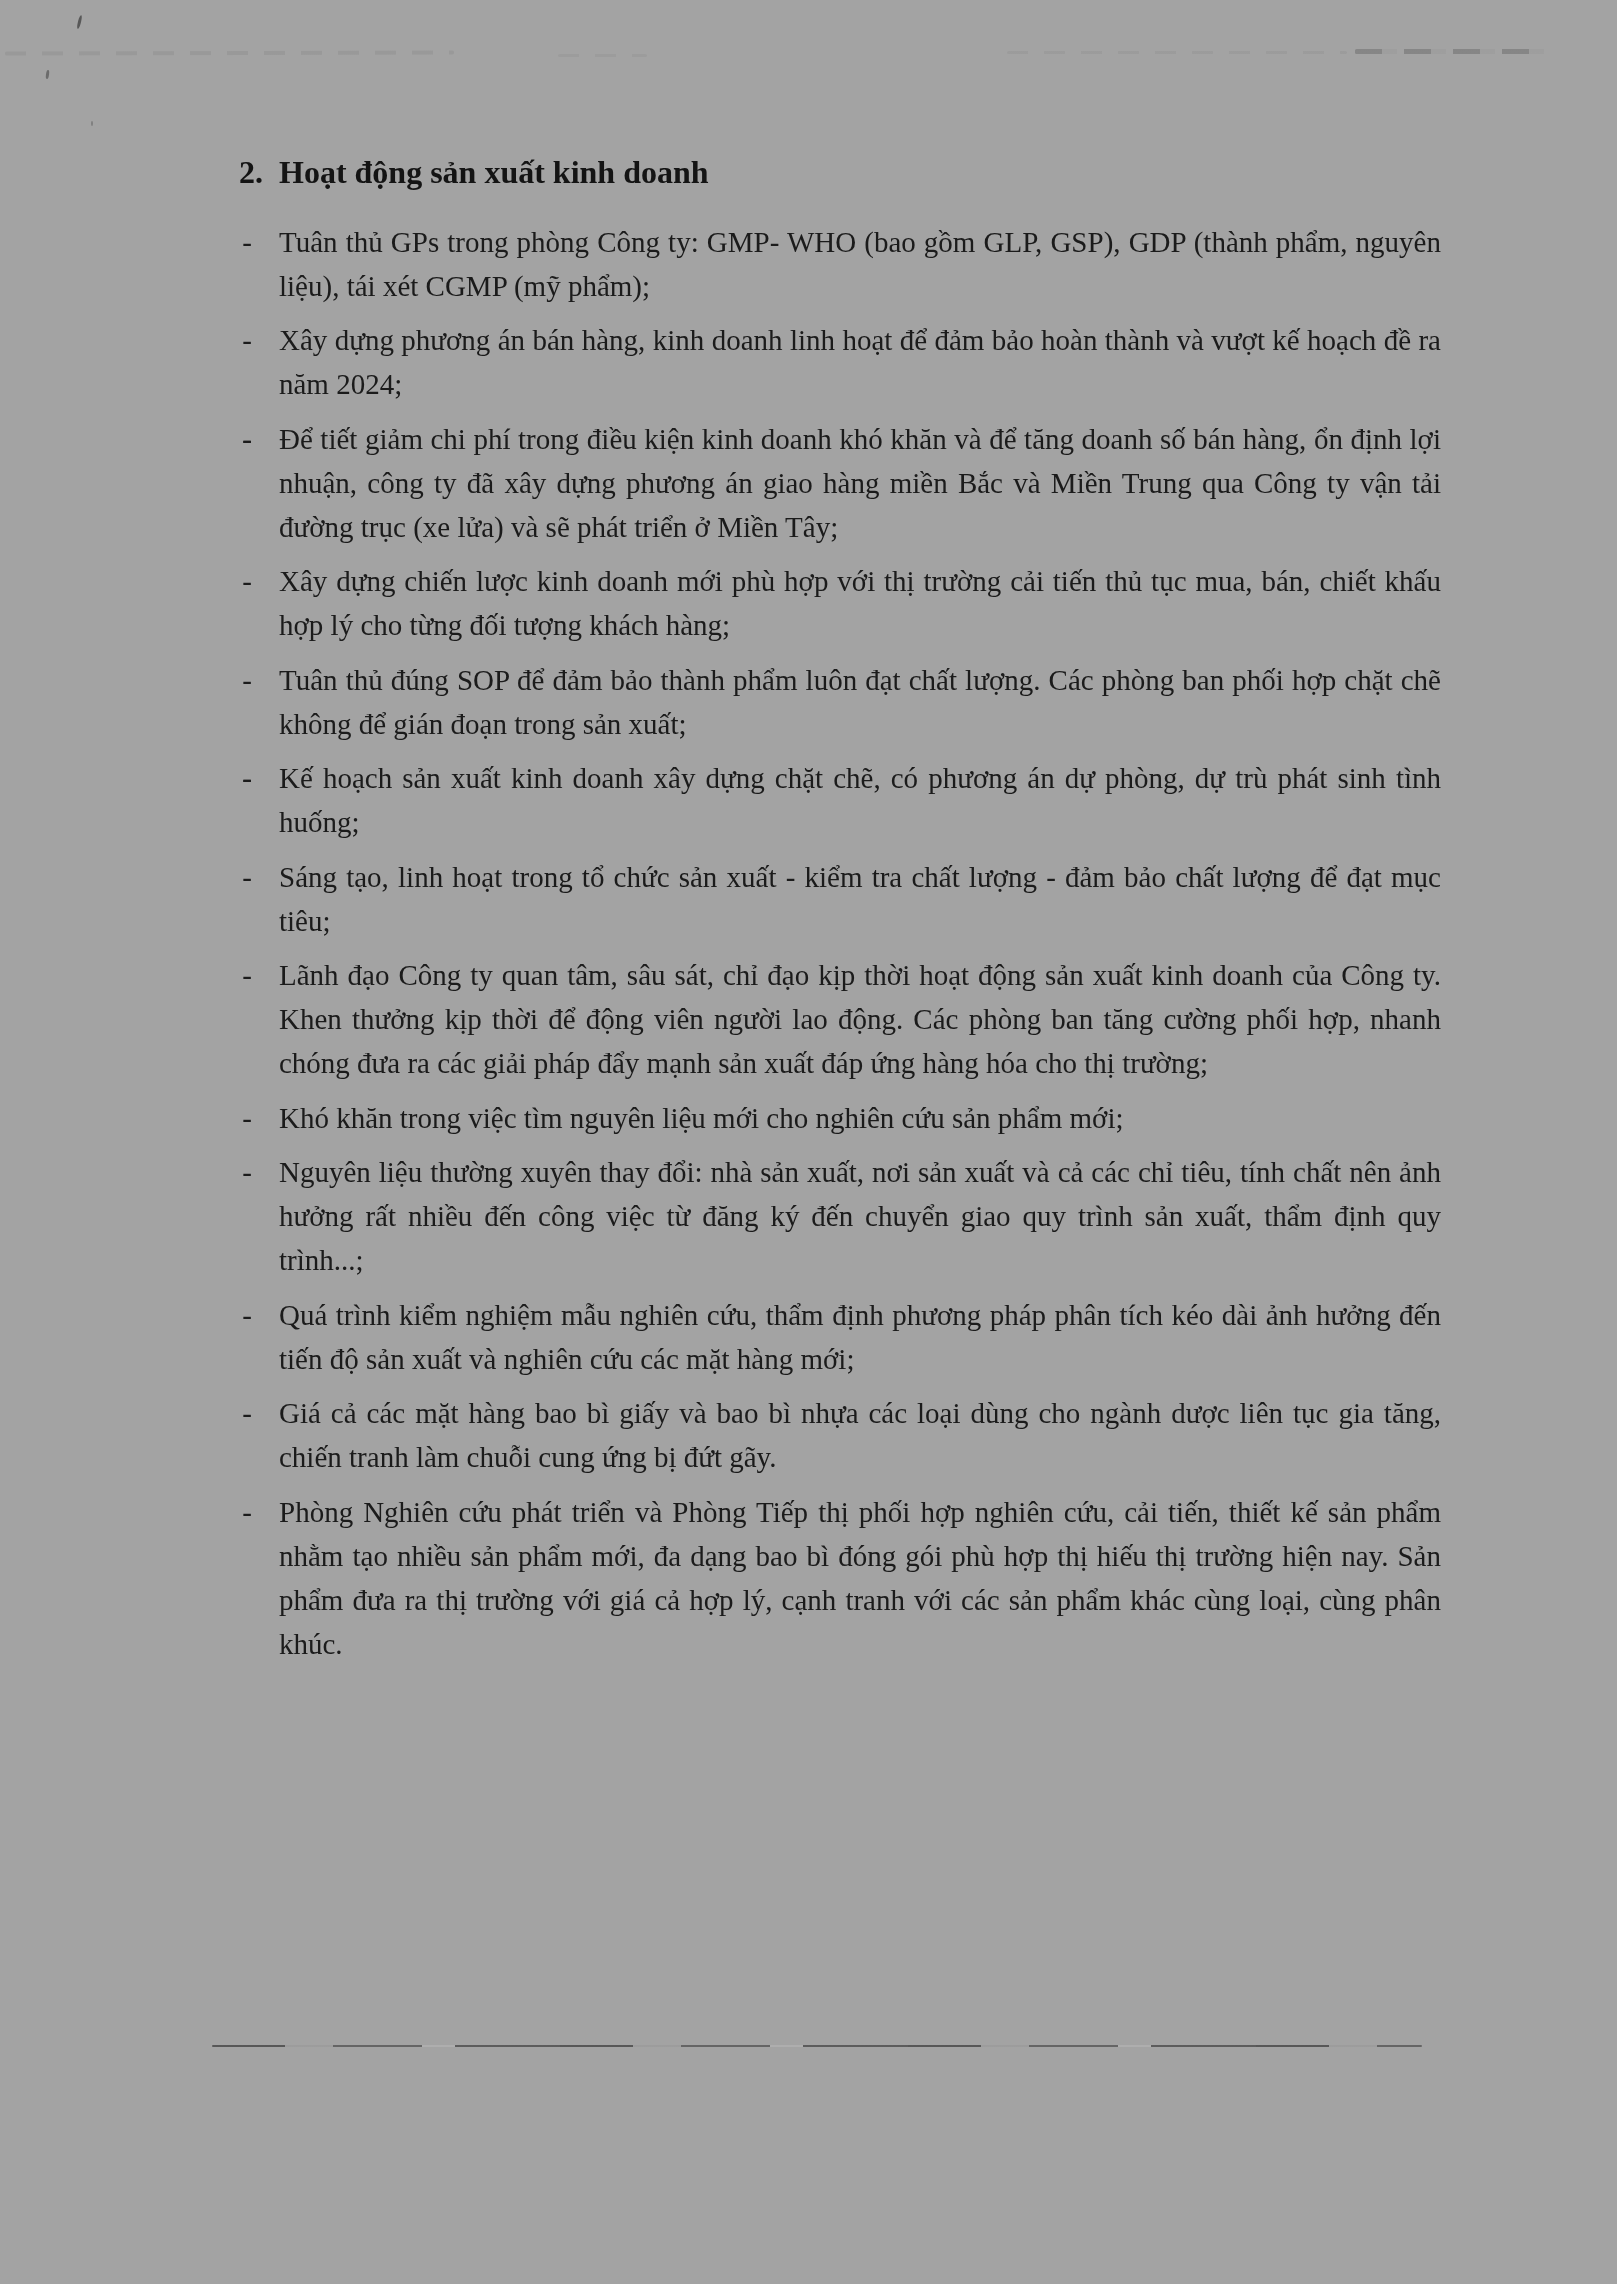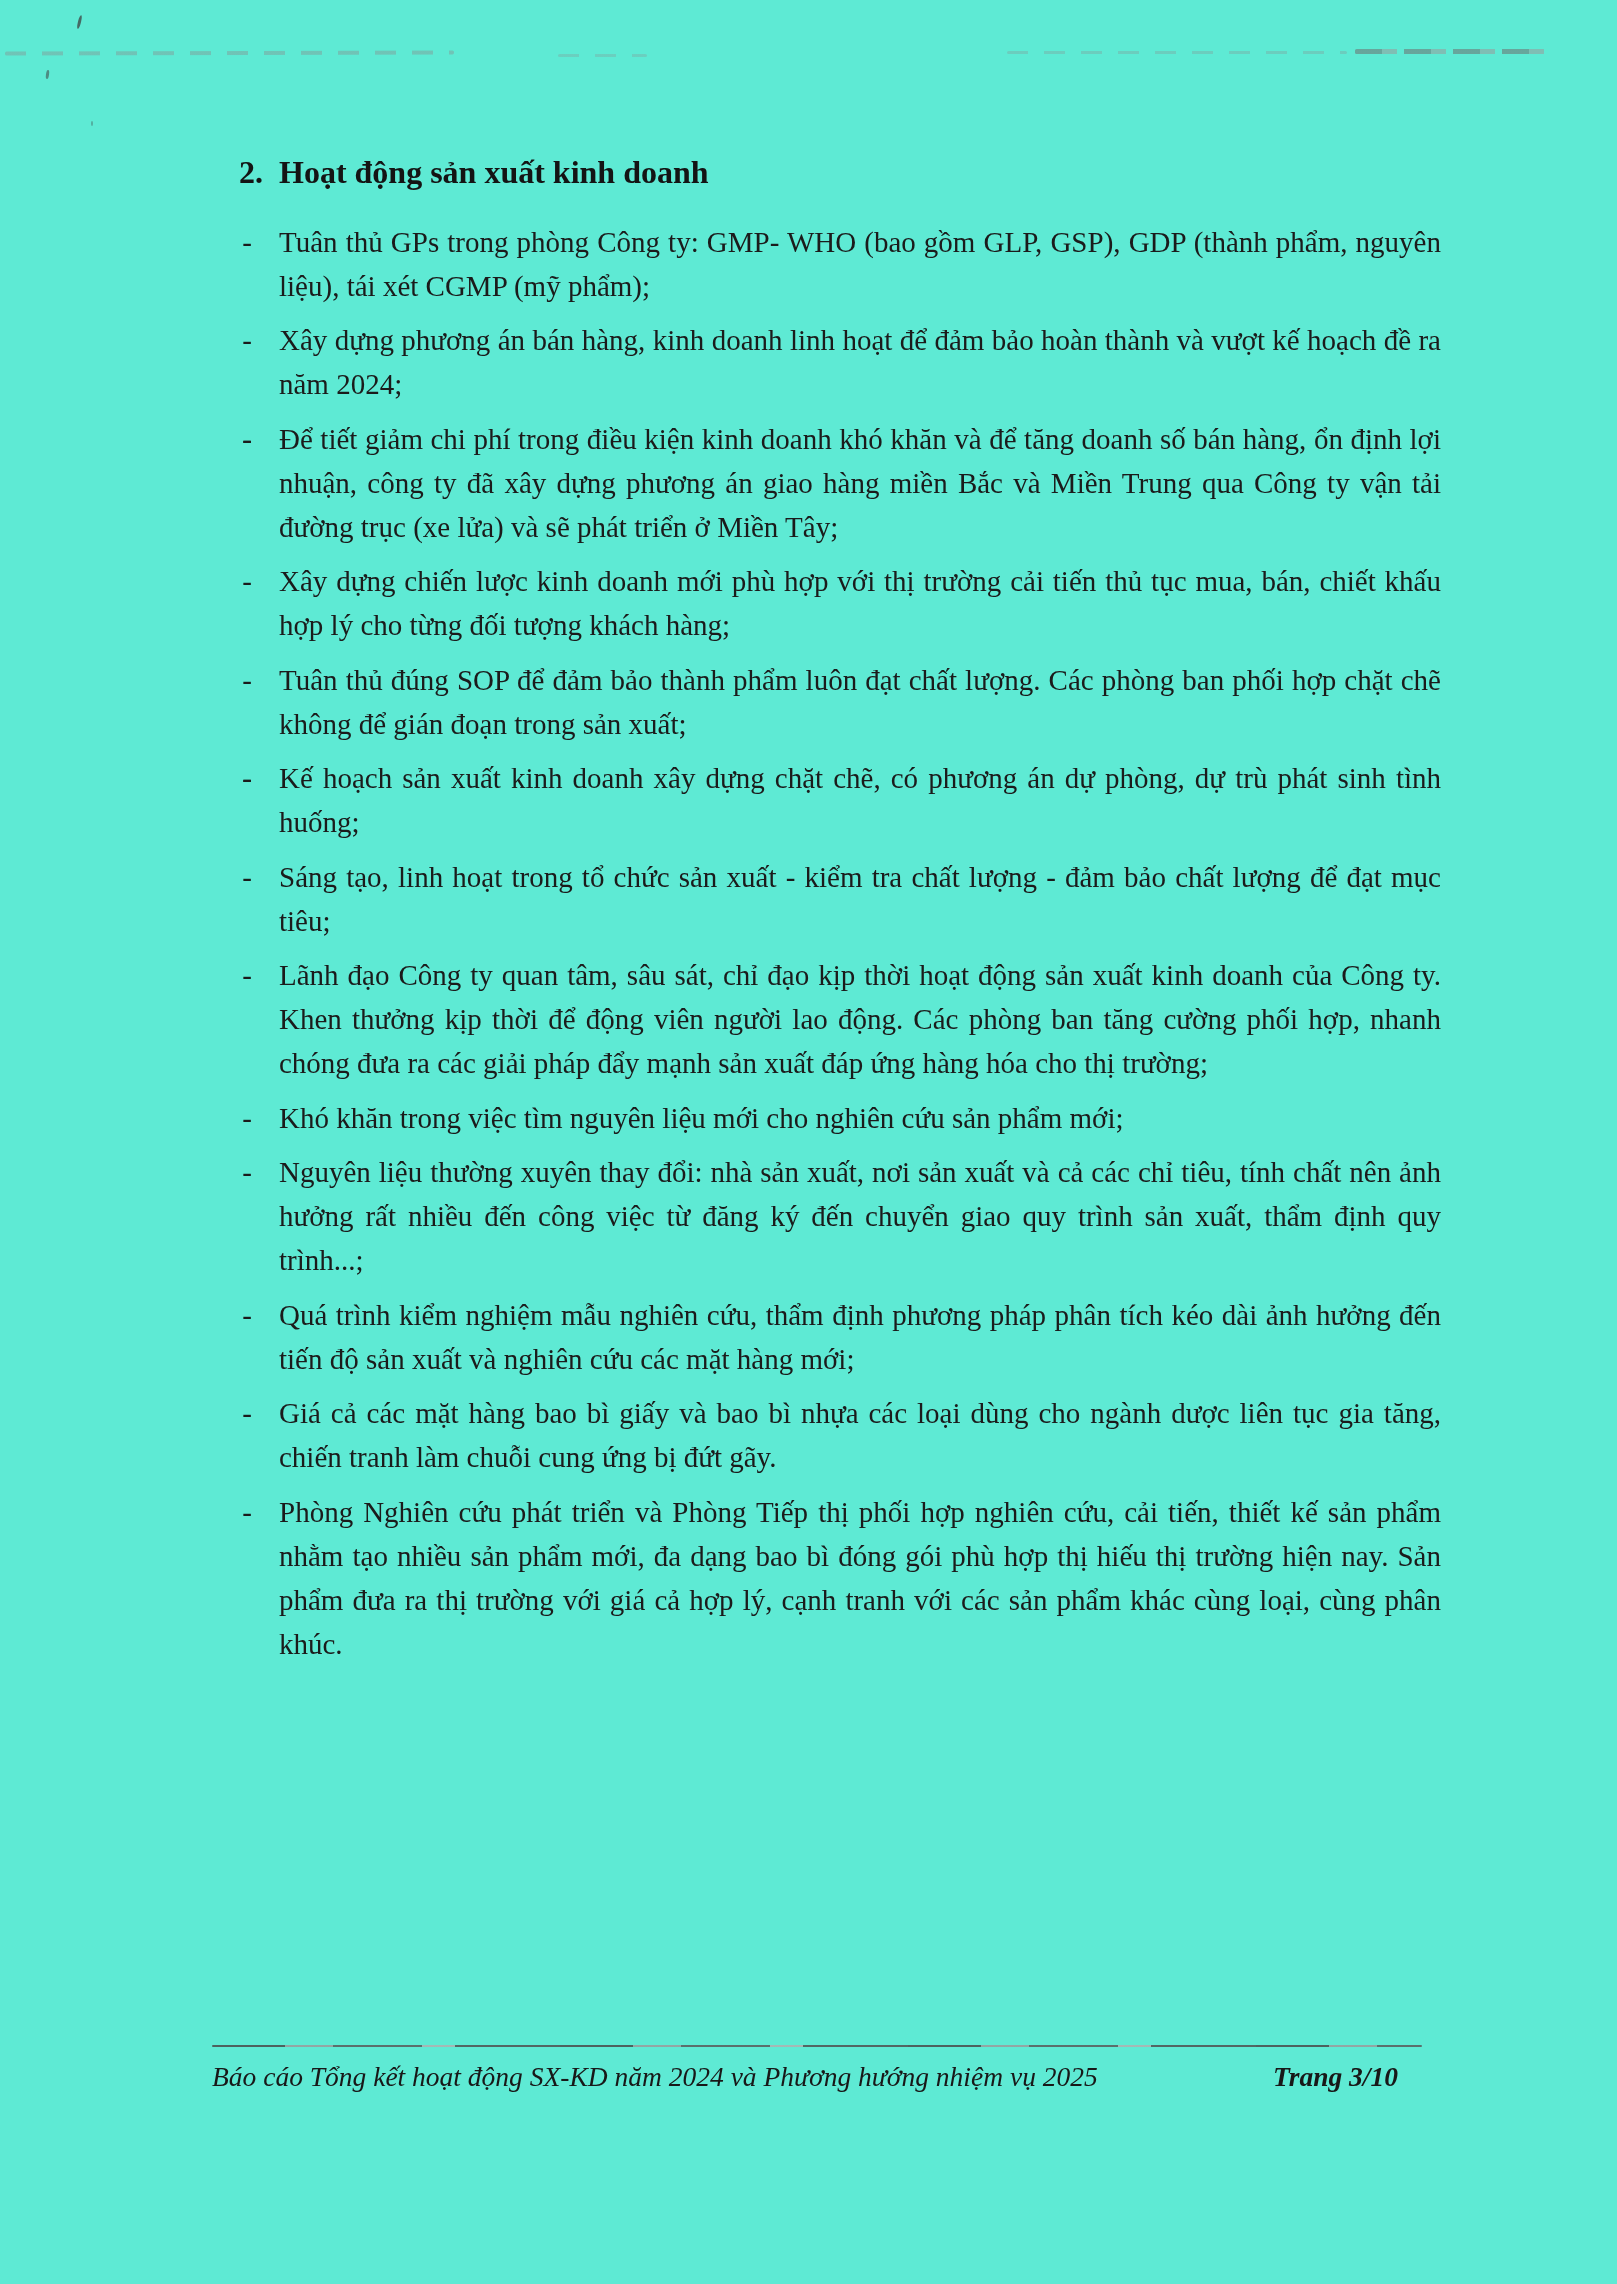--- a/index.html
+++ b/index.html
@@ -4,21 +4,21 @@
 <style>
   html, body {
     margin: 0;
     padding: 0;
     background: #fdfdfc;
   }
   .page {
     position: relative;
     width: 1618px;
     height: 2284px;
-    background: #5eead4;
+    background: #a3a3a3;
     overflow: hidden;
     font-family: "Liberation Serif", "DejaVu Serif", serif;
     color: #1b1b1b;
   }
 
   
   .streak {
     position: absolute;
     background: repeating-linear-gradient(90deg, #8a8a8a 0 21px, transparent 21px 37px);
     border-radius: 1.6px;
@@ -146,19 +146,15 @@
 
 
     <ul class="bullet-list">
       <li><span class="dash">-</span><span>Phòng Nghiên cứu phát triển và Phòng Tiếp thị phối hợp nghiên cứu, cải tiến, thiết kế sản phẩm nhằm tạo nhiều sản phẩm mới, đa dạng bao bì đóng gói phù hợp thị hiếu thị trường hiện nay. Sản phẩm đưa ra thị trường với giá cả hợp lý, cạnh tranh với các sản phẩm khác cùng loại, cùng phân khúc.</span></li>
     </ul>
 
   </div>
 
   <div class="footer-rule"></div>
 
-  <div class="footer">
-    <span class="footer-left">Báo cáo Tổng kết hoạt động SX-KD năm 2024 và Phương hướng nhiệm vụ 2025</span>
-    <span class="footer-right">Trang 3/10</span>
-  </div>
 
 </div>
 
 
 </body></html>

